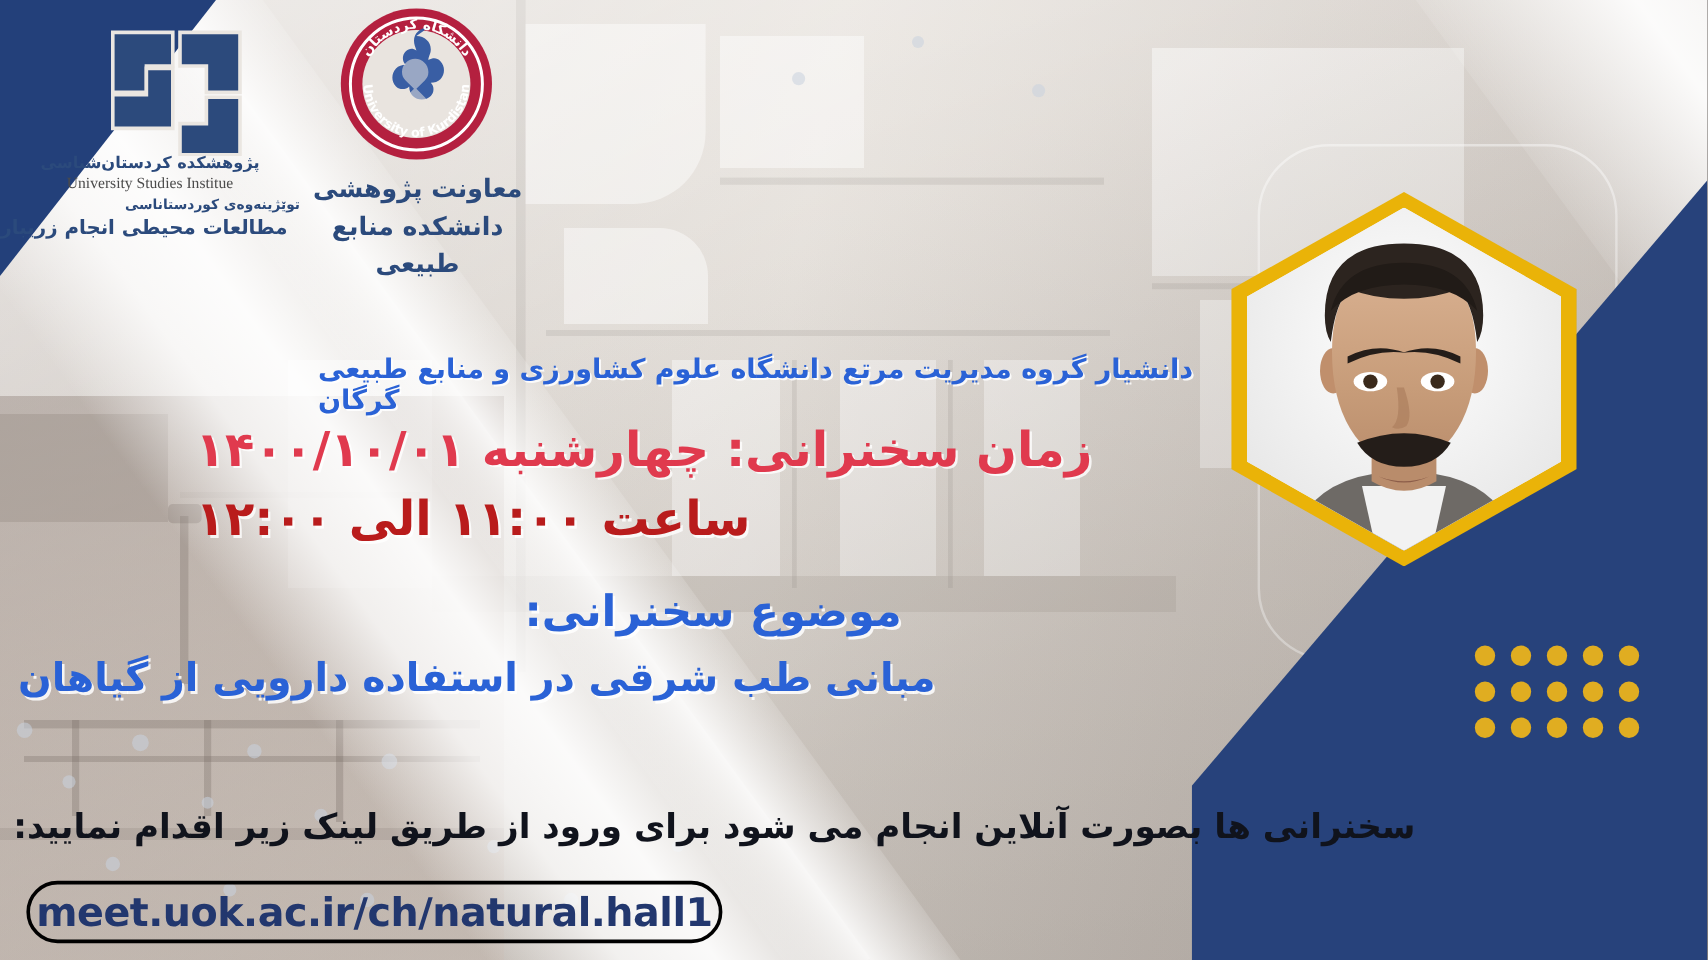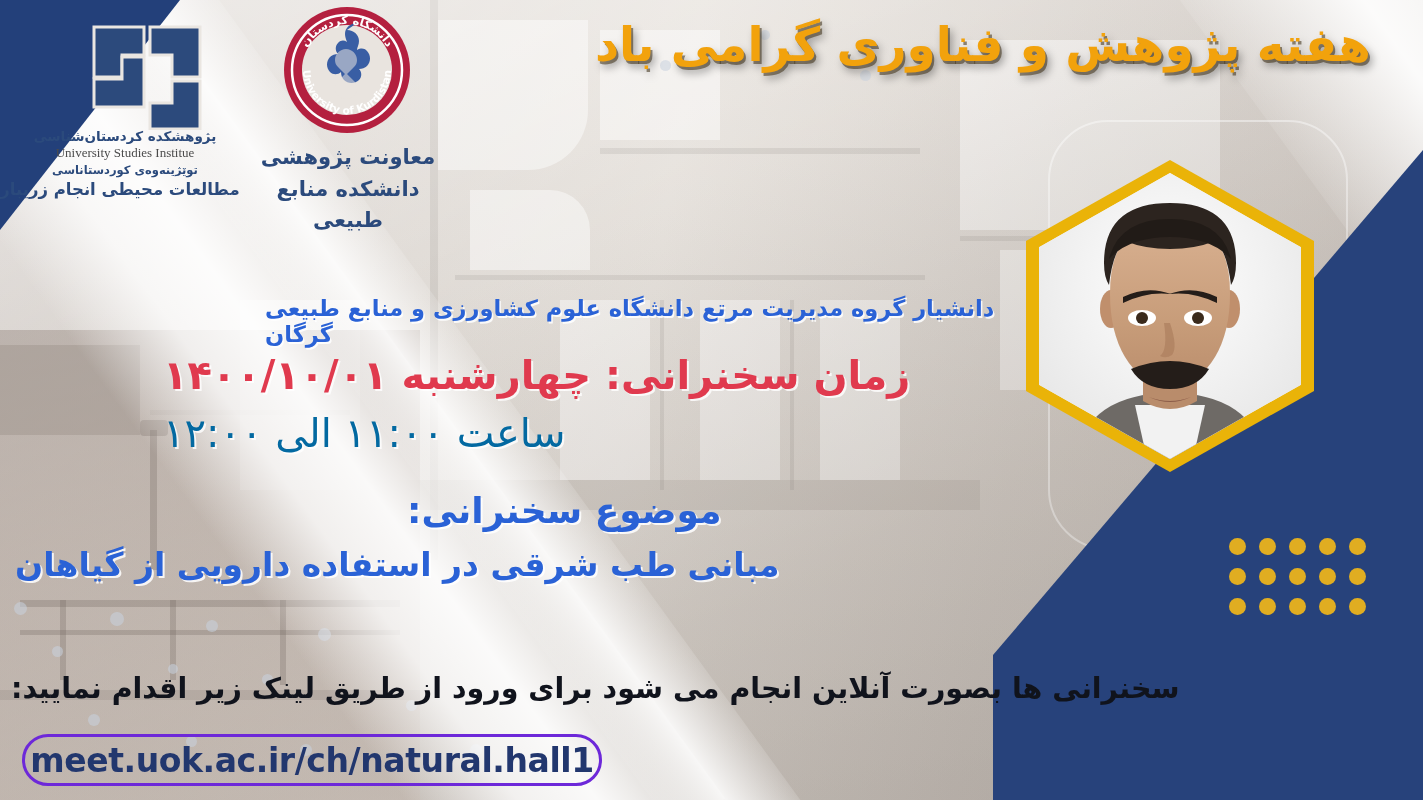--- a/index.html
+++ b/index.html
@@ -62,21 +62,21 @@
 
   
   .round-outline{position:absolute;border:2px solid rgba(255,255,255,.55);border-radius:60px;}
 
   
   #kurdistan-logo{position:absolute;left:92px;top:25px;width:110px;height:105px;}
 
   .ks-text{position:absolute;left:0;top:128px;width:250px;text-align:center;color:#2b4a7c;}
   .ks-fa{font-size:13.5px;font-weight:700;line-height:1.25;}
   .ks-en{font-family:"Liberation Serif","DejaVu Serif",serif;font-size:13px;color:#4b4b4b;line-height:1.3;}
-  .ks-ku{font-size:11.5px;font-weight:700;color:#2b4a7c;line-height:1.4;}
+  .ks-ku{font-size:11.5px;font-weight:700;color:#2b4a7c;line-height:1.4;text-align:right;}
   .grp{position:absolute;left:0;top:178px;width:240px;text-align:center;color:#2b4a7c;
        font-size:16.5px;font-weight:700;line-height:1.45;}
 
   
   #uok-seal{position:absolute;left:283px;top:6px;width:128px;height:128px;}
 
   .fac-text{position:absolute;left:248px;top:142px;width:200px;text-align:center;color:#2b4a7c;
       font-size:21px;font-weight:700;line-height:1.5;}
 
   
@@ -91,38 +91,38 @@
      text-shadow:2px 2px 0 rgba(255,255,255,.85);}
   #speaker-affil{position:absolute;right:398px;top:295px;width:760px;text-align:left;
      font-size:22.5px;font-weight:900;color:#2a62d6;direction:rtl;
      text-shadow:1.5px 1.5px 0 rgba(255,255,255,.85);}
 
   
   #date-line{position:absolute;right:390px;top:352px;width:870px;text-align:left;
      font-size:40px;font-weight:900;color:#e03a4e;direction:rtl;
      text-shadow:2px 2px 0 rgba(255,255,255,.8);}
   #time-line{position:absolute;right:390px;top:410px;width:870px;text-align:left;
-     font-size:40px;font-weight:400;color:#0369a1;direction:rtl;
+     font-size:40px;font-weight:700;color:#b91c1c;direction:rtl;
      text-shadow:2px 2px 0 rgba(255,255,255,.8);}
 
   
-  #topic-label{position:absolute;right:436px;top:490px;width:580px;text-align:left;
+  #topic-label{position:absolute;right:406px;top:490px;width:580px;text-align:left;
      font-size:36px;font-weight:900;color:#2a62d6;direction:rtl;
      text-shadow:2px 2px 0 rgba(255,255,255,.85);}
   #topic-text{position:absolute;right:418px;top:545px;width:990px;text-align:left;
      font-size:33px;font-weight:900;color:#2a62d6;direction:rtl;
      text-shadow:2px 2px 0 rgba(255,255,255,.85);}
 
   
   #online-note{position:absolute;right:22px;top:672px;width:1390px;text-align:left;
      font-size:28.5px;font-weight:900;color:#10131c;direction:rtl;}
 
   
   #url-pill{position:absolute;left:22px;top:734px;width:580px;height:52px;
-     border:3px solid #6d28d9;border-radius:26px;display:flex;align-items:center;
+     border:3px solid #000000;border-radius:26px;display:flex;align-items:center;
      justify-content:center;}
   #url-text{font-size:33px;font-weight:900;color:#22376e;direction:ltr;letter-spacing:-.4px;
      font-family:"DejaVu Sans","Liberation Sans",sans-serif;}
 
   
   #portrait{position:absolute;left:1026px;top:160px;width:288px;height:312px;}
   .hex-outer{position:absolute;inset:0;background:#eab308;
       clip-path:polygon(50% 0%,100% 26%,100% 74%,50% 100%,0 74%,0 26%);
       filter:drop-shadow(3px 5px 6px rgba(0,0,0,.35));}
   .hex-inner{position:absolute;inset:13px;background:#f1f1f1;
@@ -245,21 +245,20 @@
         <textPath href="#arcBot" startOffset="50%" text-anchor="middle">University of Kurdistan</textPath>
       </text>
     </svg>
   </div>
 
   <div class="fac-text">
     <div>معاونت پژوهشی</div>
     <div>دانشکده منابع طبیعی</div>
   </div>
 
-  <div id="headline">هفته پژوهش و فناوری گرامی باد</div>
 
   <div id="speaker-affil">دانشیار گروه  مدیریت مرتع دانشگاه علوم کشاورزی و منابع طبیعی گرگان</div>
 
   <div id="date-line">زمان سخنرانی: چهارشنبه ۱۴۰۰/۱۰/۰۱</div>
   <div id="time-line">ساعت ۱۱:۰۰ الی ۱۲:۰۰</div>
 
   <div id="topic-label">موضوع سخنرانی:</div>
   <div id="topic-text">مبانی طب شرقی در استفاده دارویی از گیاهان</div>
 
   <div id="portrait">

